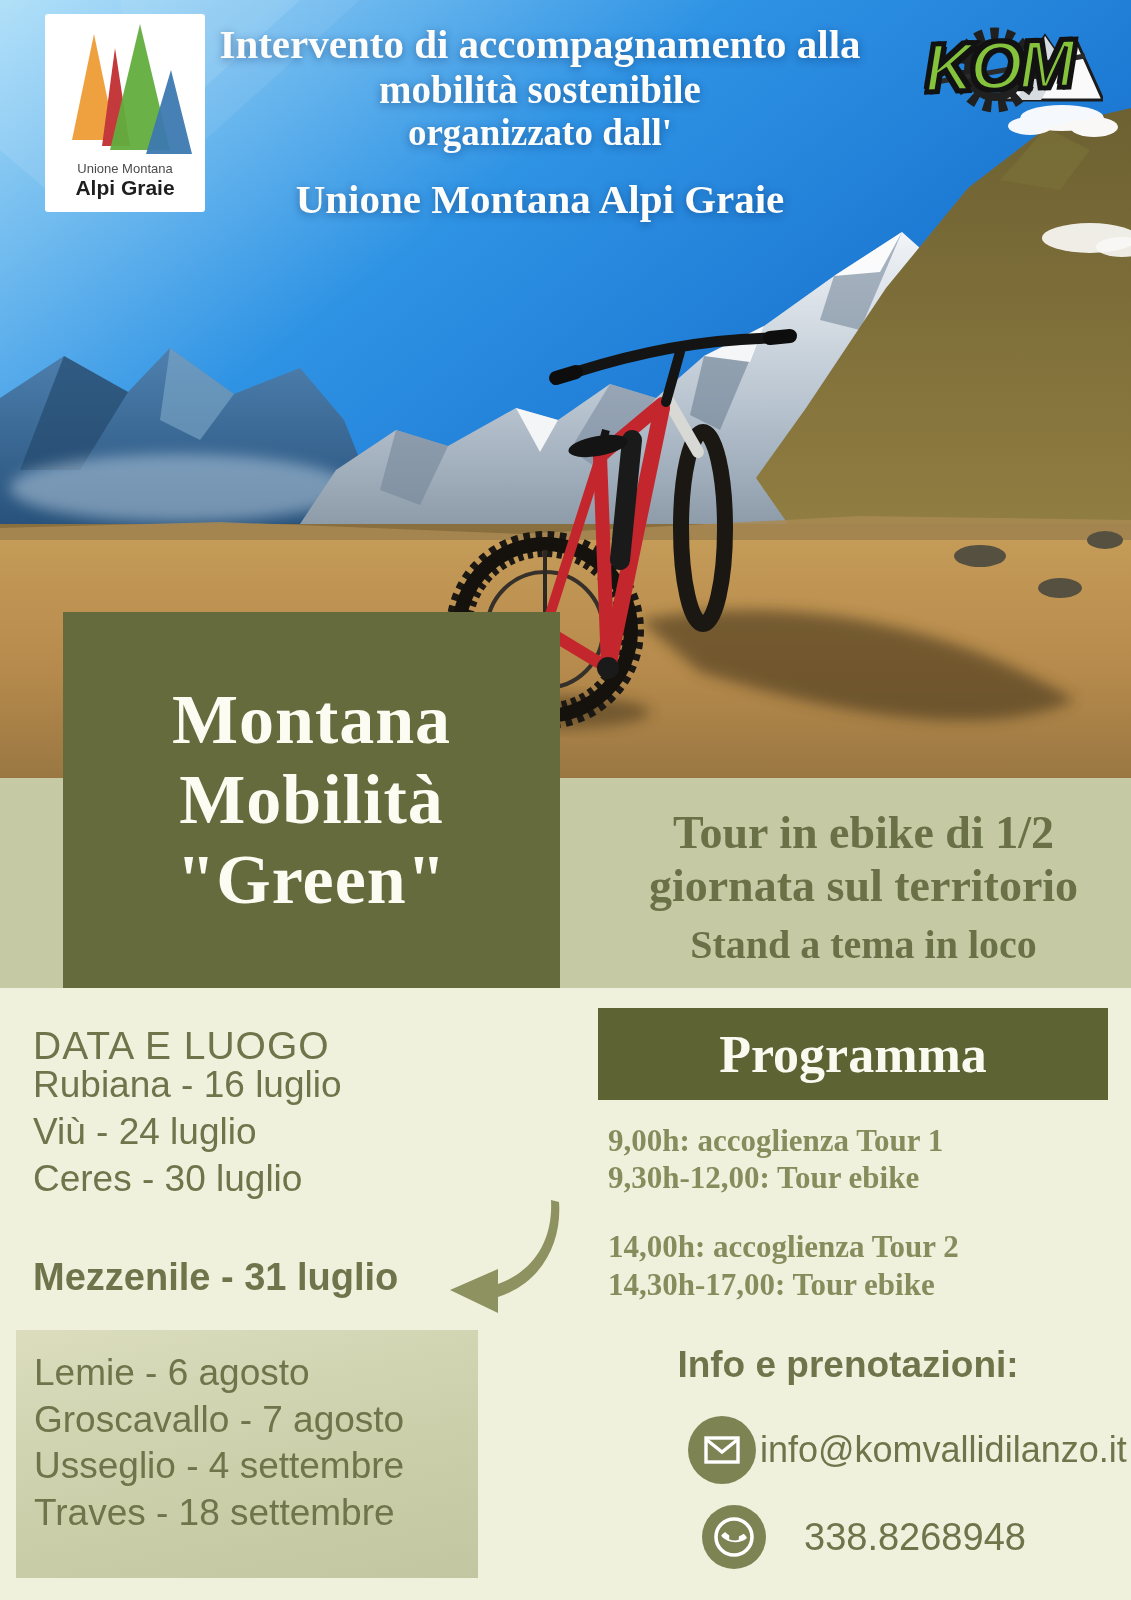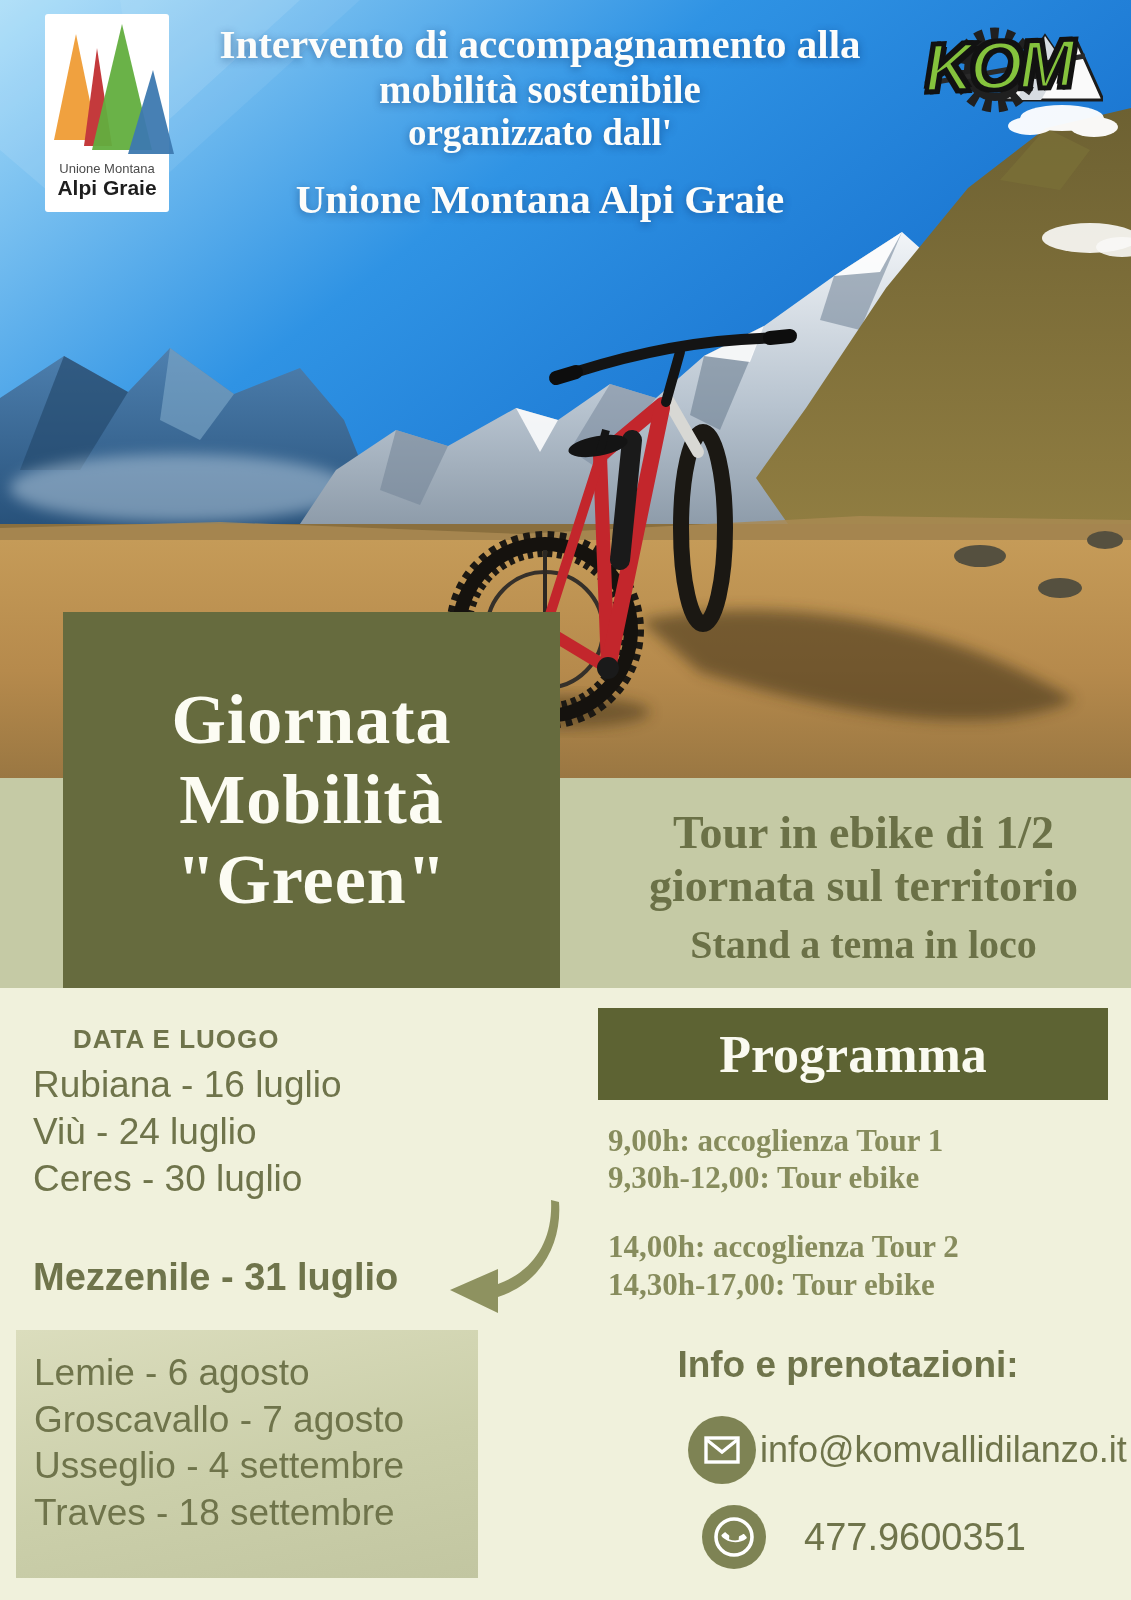--- a/index.html
+++ b/index.html
@@ -14,21 +14,21 @@
   
   .header-text{left:170px;top:22px;width:740px;text-align:center;color:#FDFDFB;
     font-family:"Liberation Serif",serif;font-weight:700;
     text-shadow:0 2px 8px rgba(6,40,96,.45);}
   .header-text .h1{font-size:41px;line-height:1.12;}
   .header-text .h2{font-size:39px;line-height:1.12;}
   .header-text .h3{font-size:37px;line-height:1.12;}
   .header-text .h4{font-size:41px;line-height:1.15;margin-top:23px;}
 
   
-  .logo-card{left:45px;top:14px;width:124px;height:198px;background:#ffffff;border-radius:3px;
+  .logo-card{left:45px;top:14px;width:160px;height:198px;background:#ffffff;border-radius:3px;
     display:flex;flex-direction:column;align-items:center;justify-content:flex-start;}
   .logo-card svg{margin-top:4px;}
   .logo-sub{font-size:13px;color:#4c4c4c;line-height:1.05;margin-top:-4px;}
   .logo-main{font-size:21px;font-weight:800;color:#1e1e1e;line-height:1.1;}
 
   
   .kom{right:28px;top:18px;width:208px;height:104px;}
   .kom-letters{position:absolute;left:18px;top:8px;width:170px;text-align:center;
     font-family:"Liberation Sans",sans-serif;font-style:italic;font-weight:900;font-size:68px;
     letter-spacing:-4px;color:#85C33D;-webkit-text-stroke:4px #121212;
@@ -43,21 +43,21 @@
 
   
   .band{left:0;top:778px;width:1131px;height:210px;background:#C5CAA5;}
   .tour-text{left:560px;top:806px;width:571px;text-align:center;color:#6B7147;
     font-family:"Liberation Serif",serif;font-weight:700;padding-left:18px;}
   .tour-text .t1{font-size:46px;line-height:1.16;}
   .tour-text .t2{font-size:46px;line-height:1.16;}
   .tour-text .t3{font-size:40px;line-height:1.2;margin-top:8px;}
 
   
-  .data-heading{left:33px;top:1024px;font-size:26px;font-weight:700;letter-spacing:1px;color:#6F744B;margin-left:40px;}
+  .data-heading{left:33px;top:1024px;font-size:39px;font-weight:400;letter-spacing:1px;color:#6F744B;}
   .date-list{left:33px;top:1062px;font-size:37px;line-height:1.27;color:#6F744B;}
   .highlight-date{left:33px;top:1240px;font-size:38px;font-weight:700;color:#6F744B;margin-top:16px;}
   .arrow-wrap{left:432px;top:1196px;width:128px;height:118px;}
   .upcoming-box{left:16px;top:1330px;width:462px;height:248px;
     background:linear-gradient(168deg,#DBDDBD 0%,#CBCFAA 55%,#C2C6A1 100%);}
   .upcoming-list{padding:20px 0 0 18px;font-size:37px;line-height:1.26;color:#6F744B;}
 
   .prog-band{left:598px;top:1008px;width:510px;height:92px;background:#5D6333;
     display:flex;align-items:center;justify-content:center;
     font-family:"Liberation Serif",serif;font-weight:700;font-size:52px;color:#FAFAF0;}
@@ -216,21 +216,21 @@
   </div>
 
   <div class="abs band"></div>
   <div class="abs tour-text">
     <div class="t1">Tour in ebike di 1/2</div>
     <div class="t2">giornata sul territorio</div>
     <div class="t3">Stand a tema in loco</div>
   </div>
 
   <div class="abs title-block">
-    <div>Giornata</div>
+    <div>Montana</div>
     <div>Mobilità</div>
     <div>"Green"</div>
   </div>
 
   <div class="abs data-heading">DATA E LUOGO</div>
   <div class="abs date-list">
     <div>Rubiana - 16 luglio</div>
     <div>Viù - 24 luglio</div>
     <div>Ceres - 30 luglio</div>
   </div>
@@ -279,16 +279,16 @@
 
   <div class="abs contact-row phone-row">
     <div class="icon-circle phone-circle">
       <svg width="48" height="48" viewBox="0 0 48 48">
         <circle cx="24" cy="24" r="18" fill="none" stroke="#ffffff" stroke-width="3.6"></circle>
         <g transform="translate(24,24) rotate(-40) translate(-12,-12)">
           <path d="M6.8,10.5c1.5,3 3.8,5.3 6.8,6.8l2.2-2.2c.3-.3.7-.4 1.1-.2 1.2.4 2.4.6 3.7.6.6,0 1,.4 1,1v3.6c0,.6-.4,1-1,1C11.5,21.1 3,12.6 3,3.5 3,2.9 3.4,2.5 4,2.5h3.6c.6,0 1,.4 1,1 0,1.3.2,2.5.6,3.7.1.4 0,.8-.2,1.1l-2.2,2.2z" fill="#ffffff"></path>
         </g>
       </svg>
     </div>
-    <div class="contact-text phone-text">477.9600351</div>
+    <div class="contact-text phone-text">338.8268948</div>
   </div>
 
 </div>
 
 </body></html>

